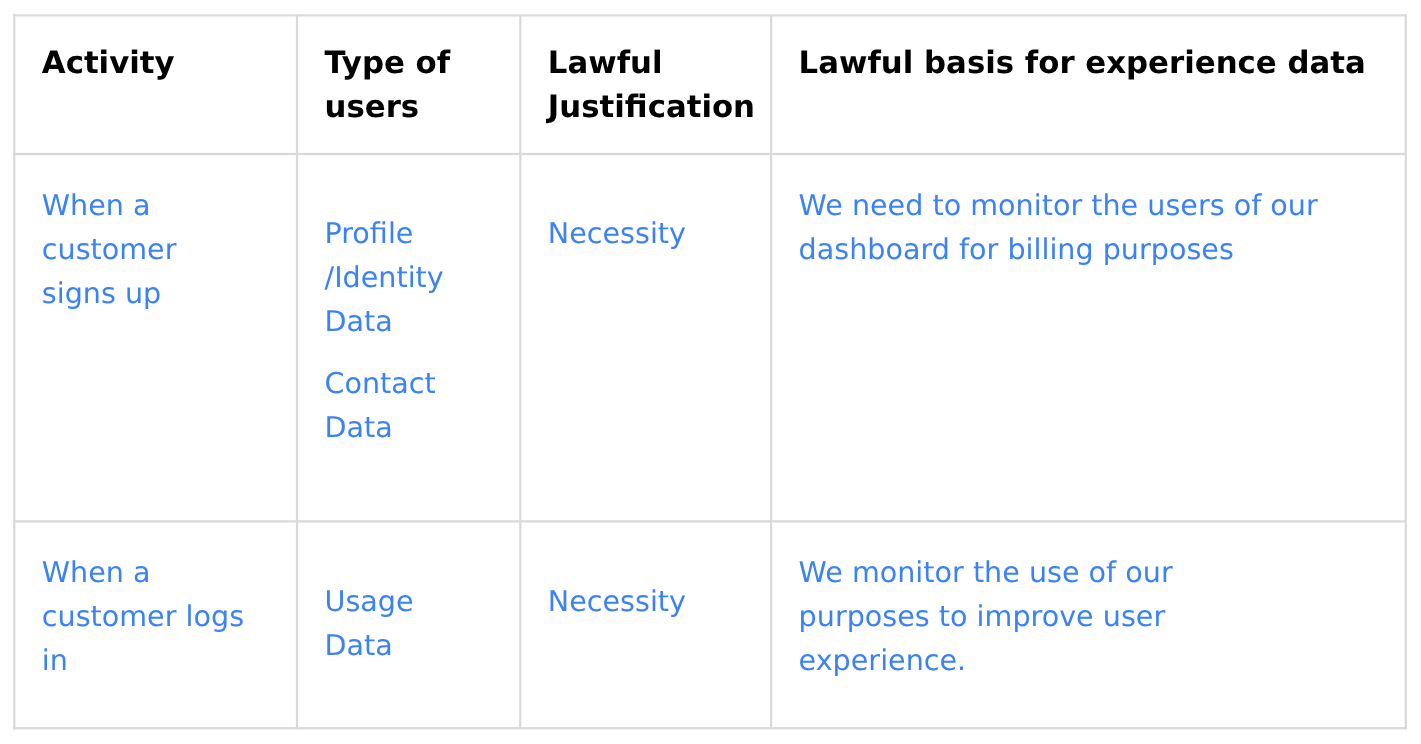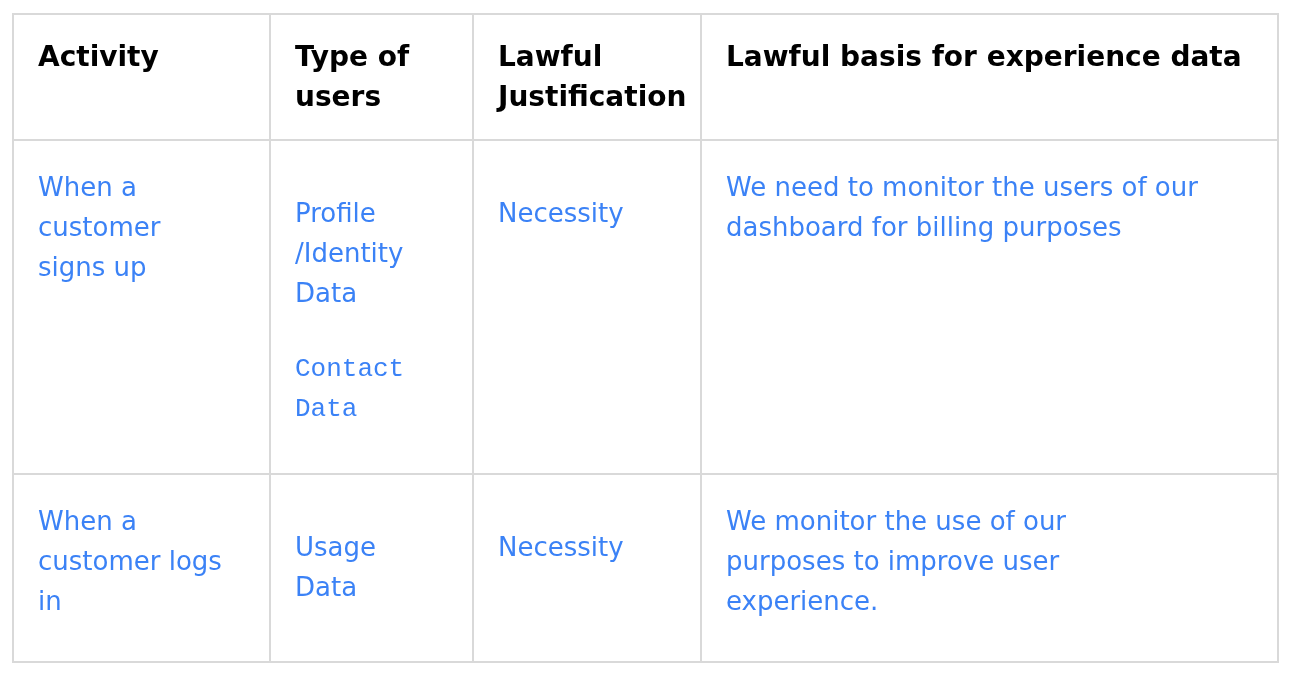--- a/index.html
+++ b/index.html
@@ -56,21 +56,21 @@
   }
   td.mid-col { padding-top: 52px; }
 
   .celltext {
     display: block;
     margin: 0;
     white-space: pre-line;
     line-height: 40px;
   }
   p.celltext { margin: 0; }
-  p.celltext.second-para { margin-top: 36px; font-family: Liberation Mono, monospace; }
+  p.celltext.second-para { margin-top: 16px; }
 </style>
 </head>
 <body>
 
 <div class="page">
   <table class="gdpr-table">
     <colgroup>
       <col class="c1">
         <col class="c2">
         <col class="c3">

